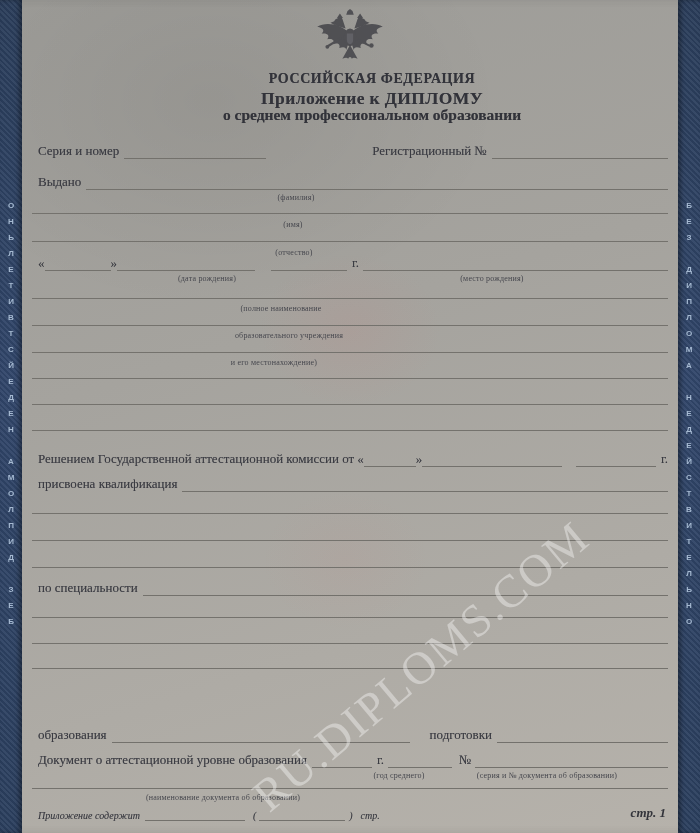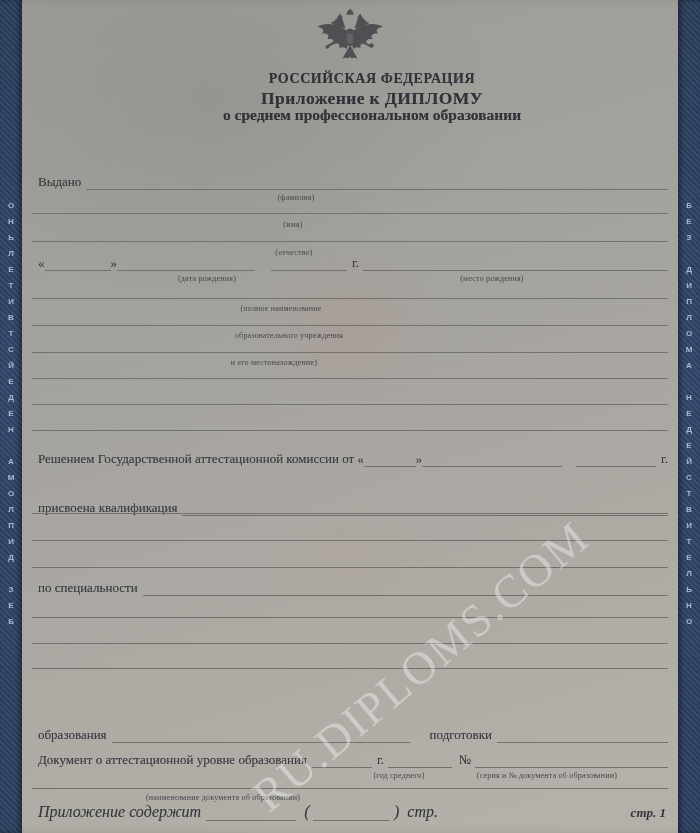--- a/index.html
+++ b/index.html
@@ -48,21 +48,21 @@
   }
   .row .t { padding-right:5px; }
   .line { border-bottom:1px solid #73716c; height:14px; }
   .fill { flex:1 1 auto; }
   .sp { height:1px; }
   .hr { position:absolute; left:32px; right:32px; height:0; border-bottom:1px solid #74726d; }
   .cap {
     position:absolute; transform:translateX(-50%);
     font-size:8px; color:#45464d; white-space:nowrap; letter-spacing:0.2px;
   }
-  .it { font-style:italic; font-size:16px; }
+  .it { font-style:italic; font-size:10px; }
   .pgnum { position:absolute; right:34px; top:805px; font-style:italic; font-weight:bold; font-size:13px; color:#33343b; }
   
   .wm {
     position:absolute; left:268px; top:772px;
     transform:rotate(-40deg); transform-origin:0 40px;
     font-family:"Liberation Serif", serif;
     font-size:46px; letter-spacing:2px;
     color:rgba(255,255,255,0.38); white-space:nowrap;
     pointer-events:none;
   }
@@ -98,20 +98,26 @@
       <path d="M73,47 l19,10 l-1,3 l-20,-10 z"></path>
       <circle cx="94" cy="58" r="3.5"></circle>
       <path d="M55,39 h10 v10 q0,5 -5,7 q-5,-2 -5,-7 z" fill="#5a5a60"></path>
     </g>
   </svg>
 
   <div class="hdr h-country">РОССИЙСКАЯ ФЕДЕРАЦИЯ</div>
   <div class="hdr h-title1">Приложение к ДИПЛОМУ</div>
   <div class="hdr h-title2">о среднем профессиональном образовании</div>
 
+  <div class="row" style="top:141px">
+    <span class="t">Серия и номер</span>
+    <div class="line" style="width:142px"></div>
+    <span class="t" style="margin-left:106px">Регистрационный №</span>
+    <div class="line fill"></div>
+  </div>
 
   <div class="row" style="top:172px">
     <span class="t">Выдано</span>
     <div class="line fill"></div>
   </div>
   <span class="cap" style="left:296px;top:193px">(фамилия)</span>
 
   <div class="hr" style="top:213px"></div>
   <span class="cap" style="left:293px;top:220px">(имя)</span>
 
@@ -146,21 +152,21 @@
     <span style="padding-right:3px">Решением Государственной аттестационной комиссии от</span>
     <span>«</span>
     <div class="line" style="width:52px"></div>
     <span>»</span>
     <div class="line" style="width:140px"></div>
     <div class="sp" style="width:14px"></div>
     <div class="line fill"></div>
     <span style="padding-left:5px">г.</span>
   </div>
 
-  <div class="row" style="top:498px">
+  <div class="row" style="top:474px">
     <span class="t">присвоена квалификация</span>
     <div class="line fill"></div>
   </div>
 
   <div class="hr" style="top:513px"></div>
   <div class="hr" style="top:540px"></div>
   <div class="hr" style="top:567px"></div>
 
   <div class="row" style="top:578px">
     <span class="t">по специальности</span>

